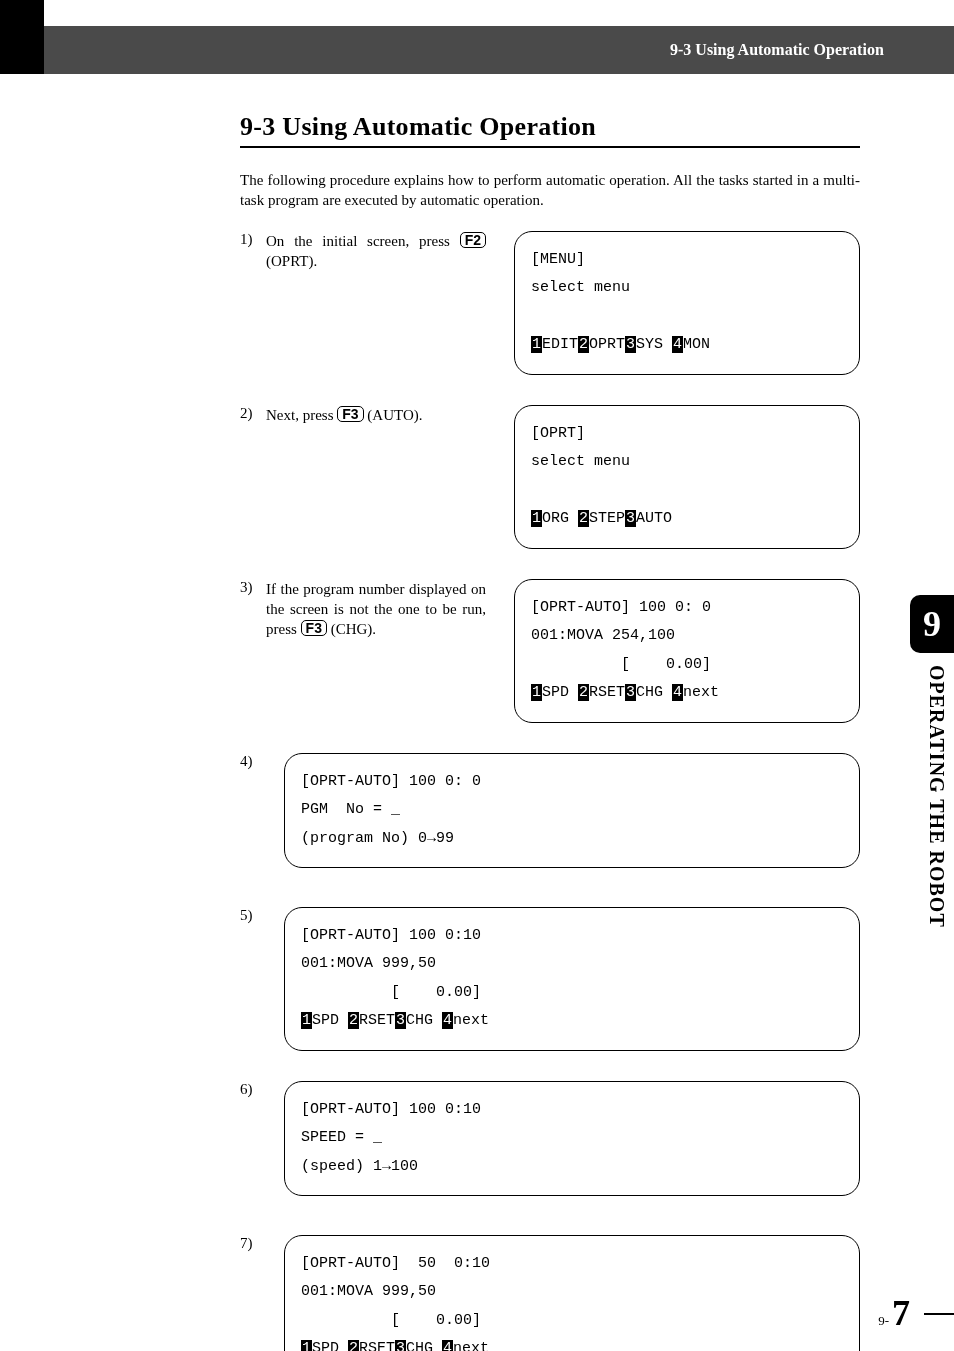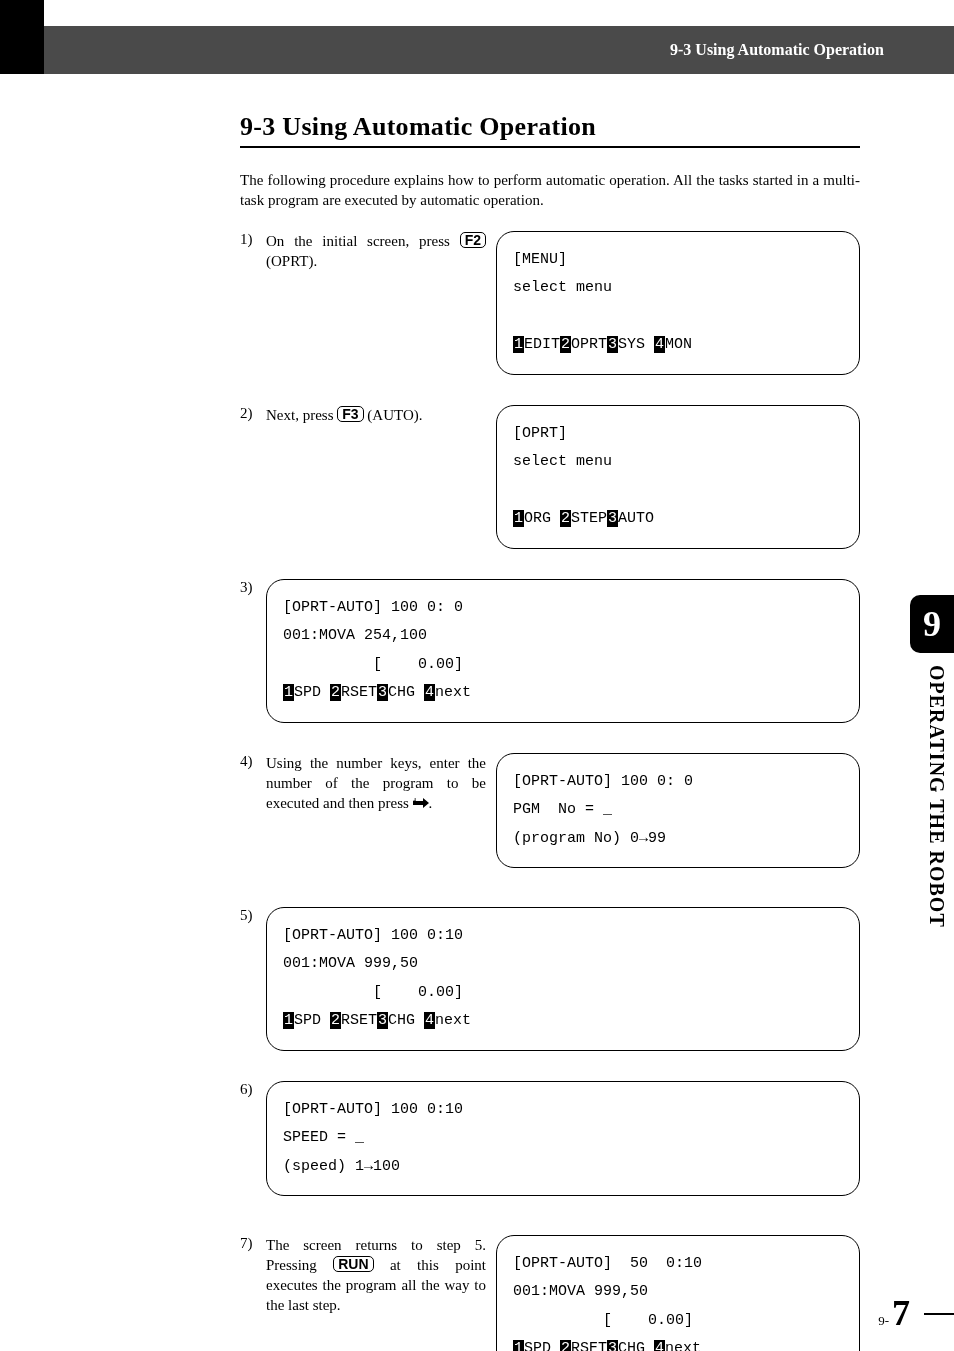--- a/index.html
+++ b/index.html
@@ -87,20 +87,21 @@
     text-align: center;
     vertical-align: 1px;
     background: #fff;
   }
   .arrow-icon {
     display: inline-block;
     vertical-align: -2px;
   }
   .screen {
     flex: 1 1 auto;
+    margin-left: 18px;
   }
   .lcd {
     border: 1.6px solid #000;
     border-radius: 18px;
     padding: 14px 16px 14px 16px;
     font-family: "Courier New", Courier, monospace;
     font-size: 15px;
     line-height: 1.9;
     white-space: pre;
   }
@@ -188,34 +189,30 @@
         <div class="step-text">Next, press <span class="key">F3</span> (AUTO).</div>
         <div class="screen">
           <div class="lcd">[OPRT]
 select menu
 
 <span class="inv">1</span>ORG <span class="inv">2</span>STEP<span class="inv">3</span>AUTO</div>
         </div>
       </div>
       <div class="step">
         <div class="step-label">3)</div>
+        <div class="step-text">If the program number displayed on the screen is not the one to be run, press <span class="key">F3</span> (CHG).</div>
         <div class="screen">
           <div class="lcd">[OPRT-AUTO] 100 0: 0
 001:MOVA 254,100
           [    0.00]
 <span class="inv">1</span>SPD <span class="inv">2</span>RSET<span class="inv">3</span>CHG <span class="inv">4</span>next</div>
         </div>
       </div>
       <div class="step short">
         <div class="step-label">4)</div>
-        <div class="step-text">Using the number keys, enter the number of the program to be executed and then press <svg class="arrow-icon" width="16" height="14" viewBox="0 0 16 14">
-            <path d="M0 7 L6 2 L6 5 L16 5 L16 9 L6 9 L6 12 Z" transform="scale(-1,1) translate(-16,0)" fill="#000"></path>
-            <path d="M1.5 3 L3 3" stroke="#000" stroke-width="1.2"></path>
-            <path d="M0.5 5 L3 5" stroke="#000" stroke-width="1.2"></path>
-          </svg>.</div>
         <div class="screen">
           <div class="lcd">[OPRT-AUTO] 100 0: 0
 PGM  No = _
 (program No) 0→99
 </div>
         </div>
       </div>
       <div class="step">
         <div class="step-label">5)</div>
         <div class="screen">
@@ -229,21 +226,20 @@
         <div class="step-label">6)</div>
         <div class="screen">
           <div class="lcd">[OPRT-AUTO] 100 0:10
 SPEED = _
 (speed) 1→100
 </div>
         </div>
       </div>
       <div class="step">
         <div class="step-label">7)</div>
-        <div class="step-text">The screen returns to step 5. Pressing <span class="key">RUN</span> at this point executes the program all the way to the last step.</div>
         <div class="screen">
           <div class="lcd">[OPRT-AUTO]  50  0:10
 001:MOVA 999,50
           [    0.00]
 <span class="inv">1</span>SPD <span class="inv">2</span>RSET<span class="inv">3</span>CHG <span class="inv">4</span>next</div>
         </div>
       </div>
     </div>
 </div>
 

